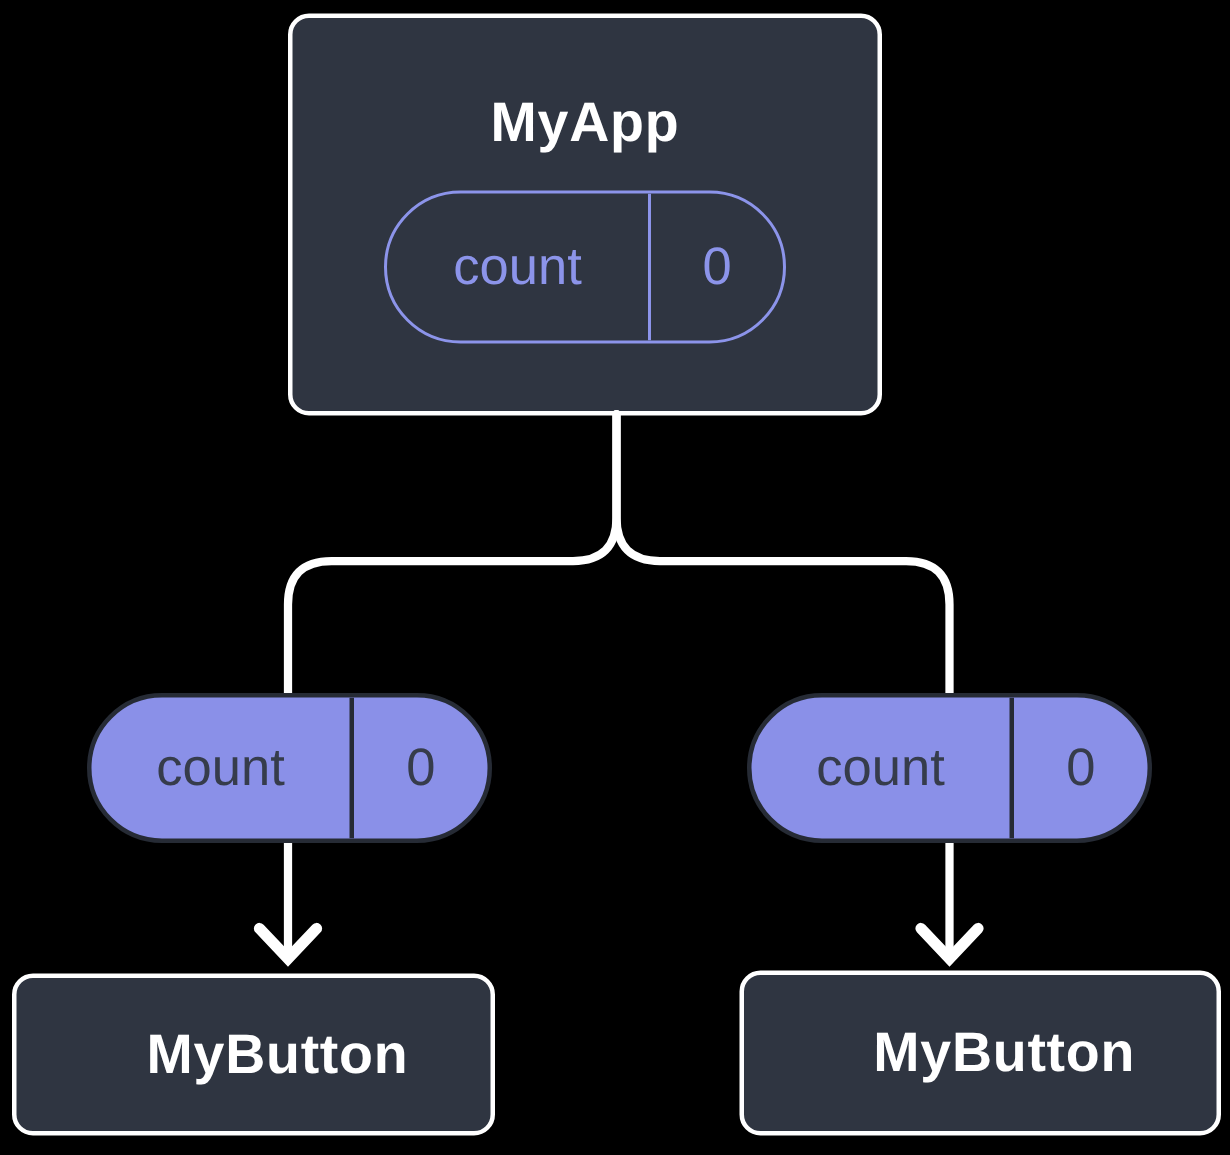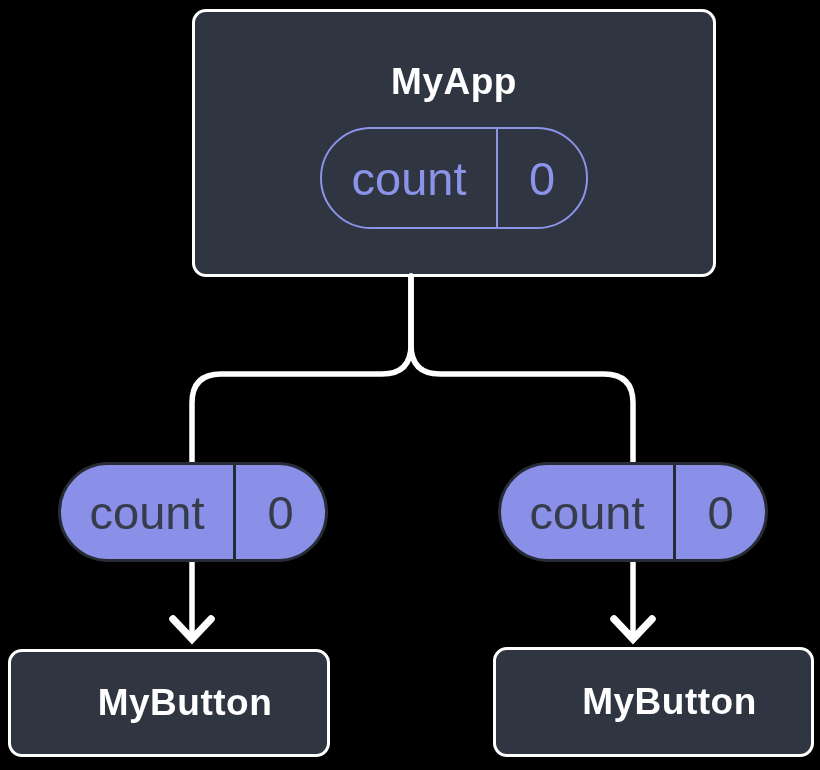--- a/index.html
+++ b/index.html
@@ -27,21 +27,21 @@
   }
   .node-title {
     color: #ffffff;
     font-size: 37px;
     font-weight: 700;
     text-align: center;
     letter-spacing: 0.5px;
   }
   #root-node {
     left: 192px; top: 9px;
-    width: 524px; height: 268px;
+    width: 396px; height: 268px;
     display: flex;
     flex-direction: column;
     align-items: center;
   }
   #root-node .node-title {
     margin-top: 48px;
     line-height: 44px;
   }
   .child-node {
     display: flex;
@@ -59,21 +59,21 @@
     align-items: stretch;
     box-sizing: border-box;
     border-radius: 999px;
     overflow: hidden;
     z-index: 3;
   }
   .pill-label, .pill-value {
     display: flex;
     align-items: center;
     justify-content: center;
-    font-size: 47px;
+    font-size: 35px;
   }
 
   
   #state-pill {
     position: relative;
     margin-top: 23px;
     width: 268px; height: 102px;
     border: 2.5px solid var(--purple-line);
     background: transparent;
   }

